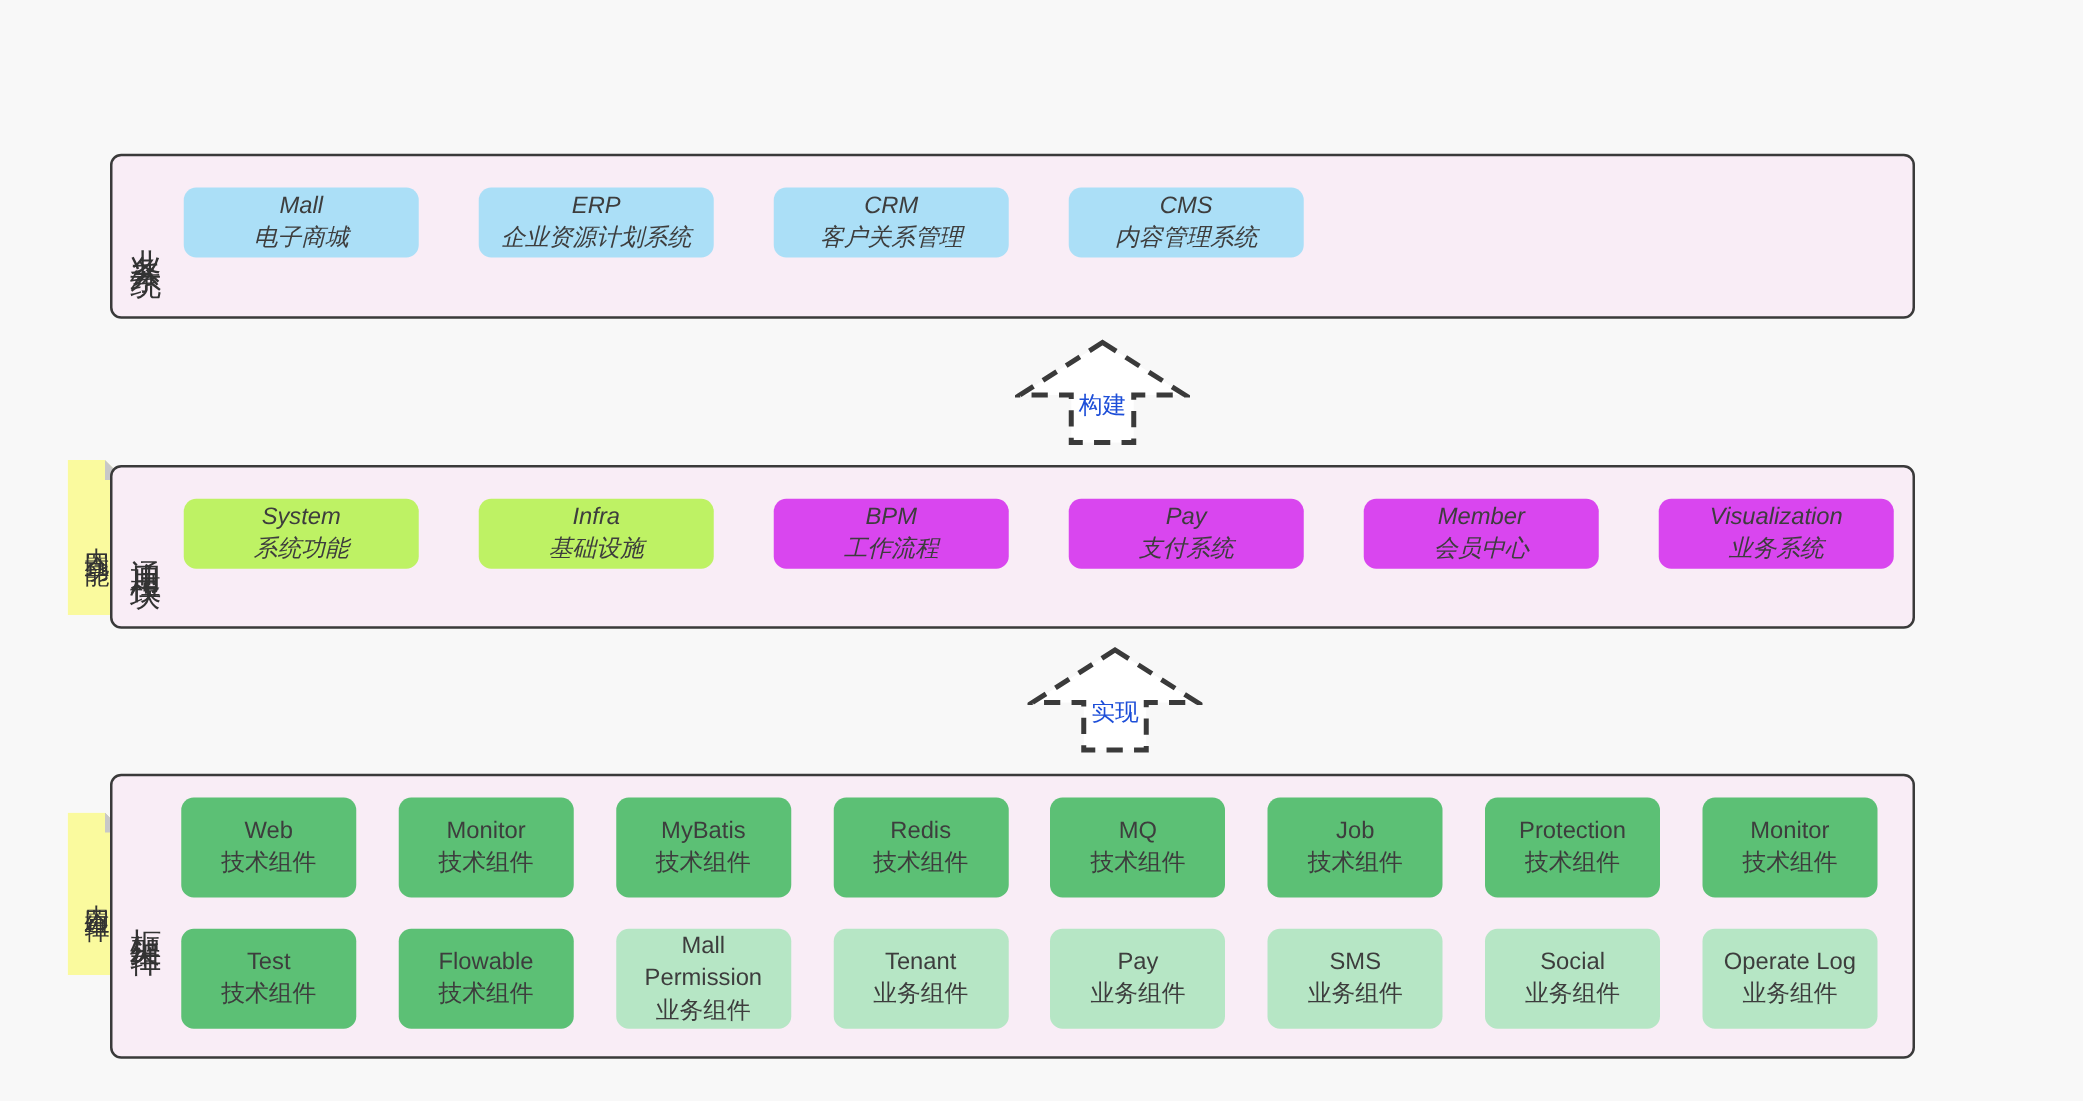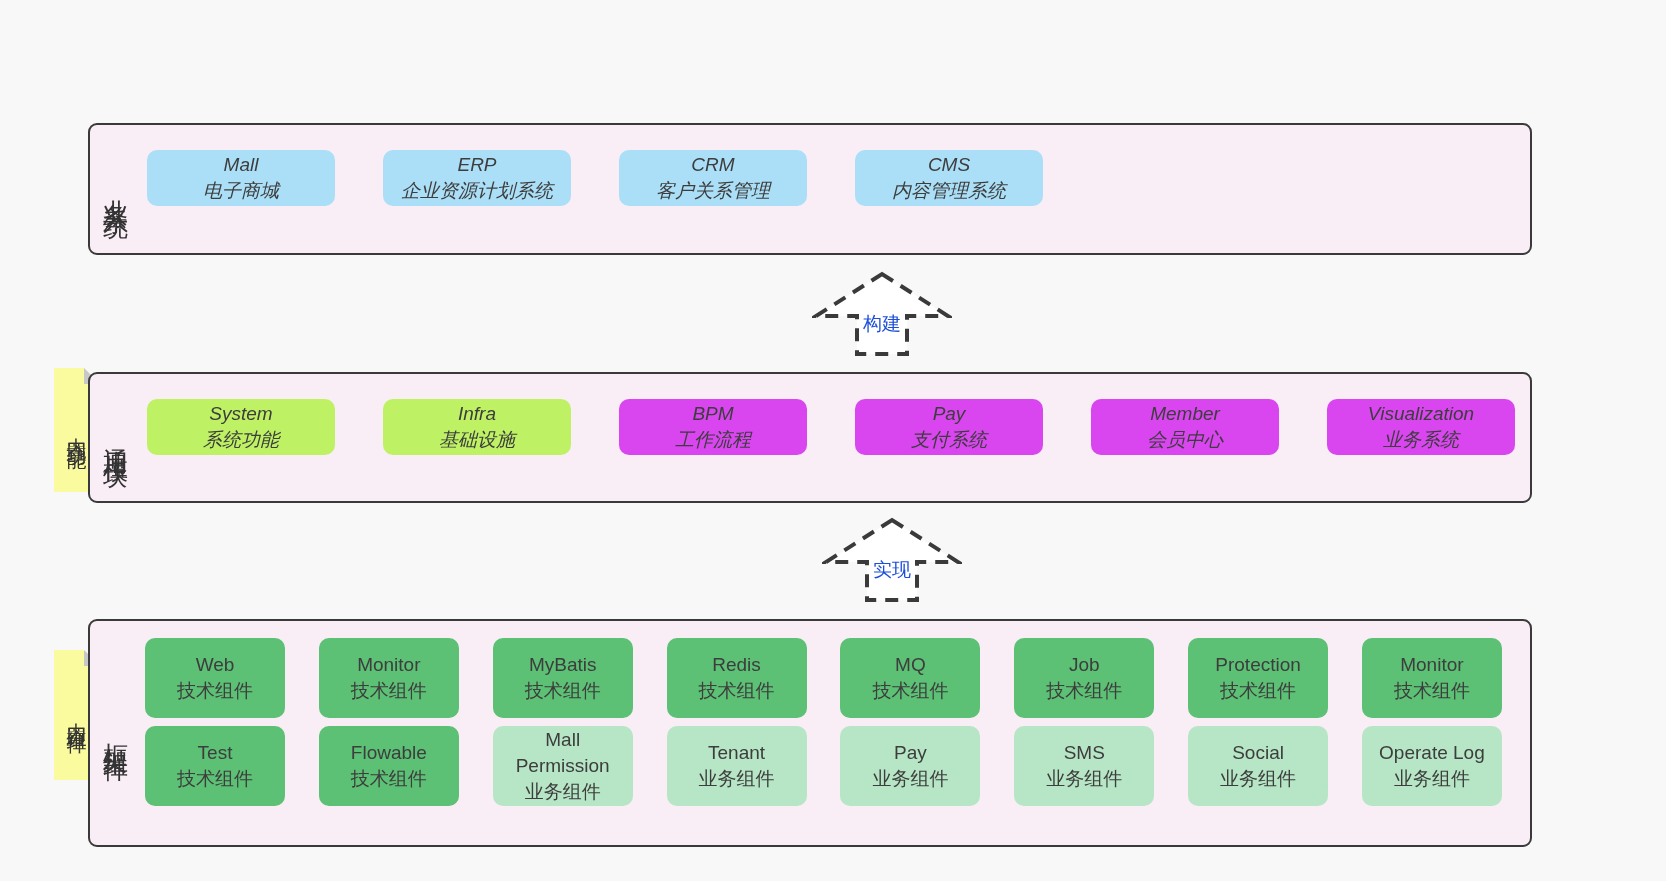--- a/index.html
+++ b/index.html
@@ -21,21 +21,21 @@
   #layer-1{top:372px;height:131px;}
   #layer-2{top:619px;height:228px;}
 
   .layer-label{
     position:absolute;left:13px;top:50%;transform:translateY(-50%);
     writing-mode:vertical-lr;text-orientation:upright;
     font-size:25px;letter-spacing:5px;color:#333;line-height:1;
   }
 
   .rows{position:absolute;inset:0;}
-  #layer-2 .rows{display:flex;flex-direction:column;gap:8px;padding-top:17px;}
+  #layer-2 .rows{display:flex;flex-direction:column;gap:25px;padding-top:17px;}
 
   .row{display:flex;}
   .row-wide{padding-left:57px;gap:48px;padding-top:25px;}
   .row-grid{margin-left:55px;width:1357px;justify-content:space-between;}
 
   
   .box{
     border-radius:10px;display:flex;flex-direction:column;
     align-items:center;justify-content:center;text-align:center;
     font-size:19px;line-height:26px;color:#3d3d3d;box-sizing:border-box;

